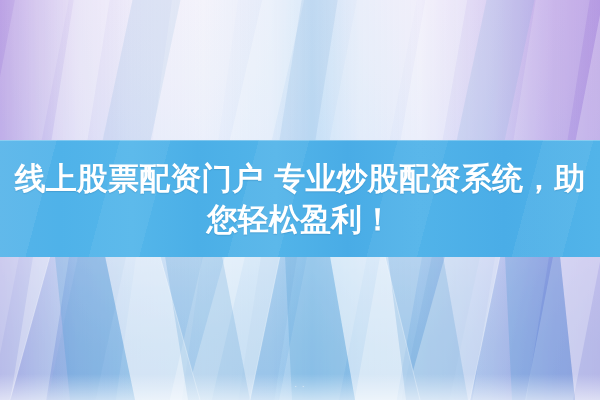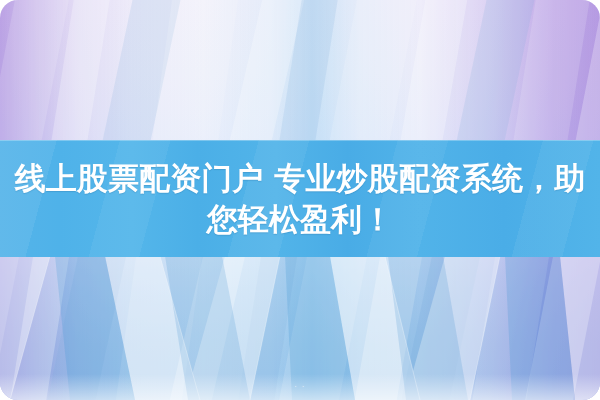--- a/index.html
+++ b/index.html
@@ -11,21 +11,20 @@
   body {
     font-family: "Liberation Sans", "DejaVu Sans", sans-serif;
   }
 
   #banner-canvas {
     position: relative;
     width: 600px;
     height: 400px;
     overflow: hidden;
     background: #eef2fb;
-    border-radius: 18px;
   }
 
   
   .bg-vertical {
     position: absolute;
     inset: 0;
     background: linear-gradient(to bottom,
         #f2f1fb 0%,
         #eef0fa 18%,
         #e9eefb 34%,

